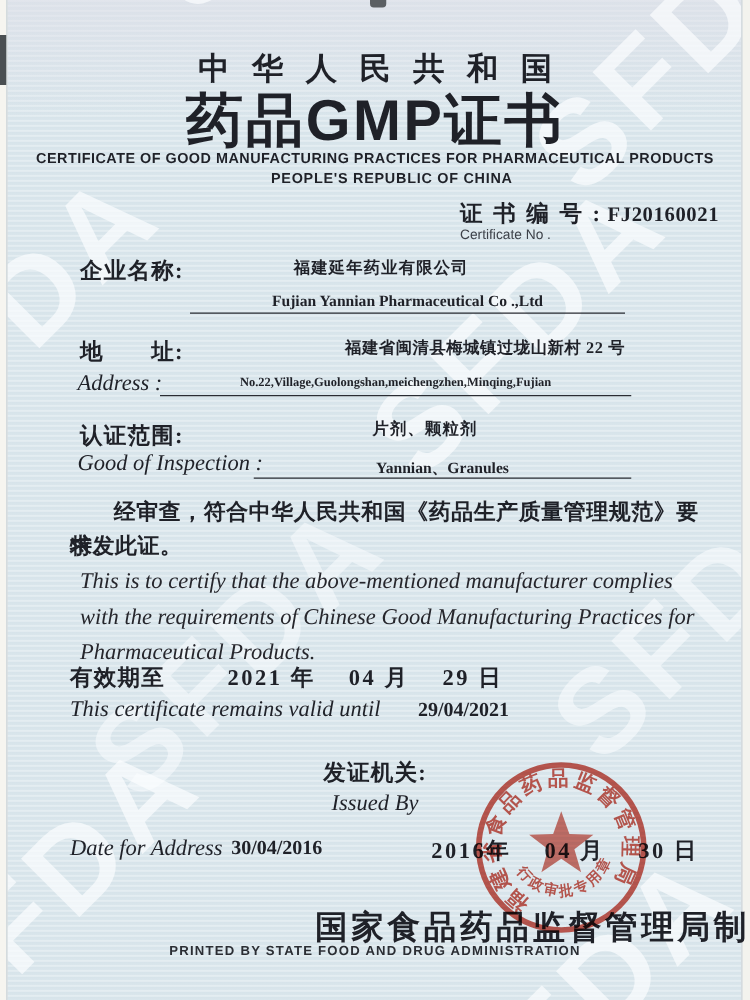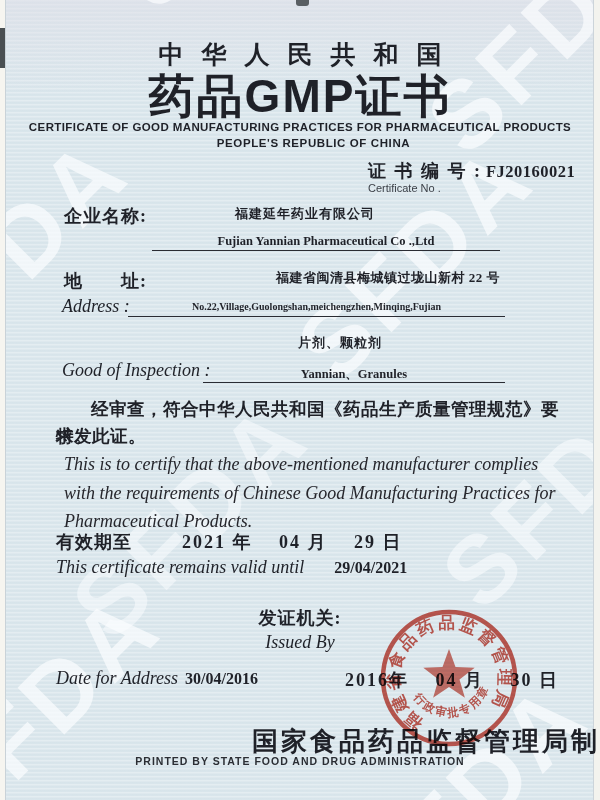--- a/index.html
+++ b/index.html
@@ -67,20 +67,21 @@
   <div class="abs zh-value" style="left:150px; top:205px; width:310px; text-align:center;">福建延年药业有限公司</div>
   <div class="abs en-value" style="left:152px; top:234px; width:348px; text-align:center;">Fujian Yannian Pharmaceutical Co .,Ltd</div>
   <div class="abs uline" style="left:152px; top:250px; width:348px;"></div>
 
   <div class="abs zh-label" style="left:64px; top:269px;">地　　址:</div>
   <div class="abs zh-value" style="left:170px; top:269px; width:330px; text-align:right; letter-spacing:.5px;">福建省闽清县梅城镇过垅山新村 22 号</div>
   <div class="abs en-label" style="left:62px; top:296px;">Address :</div>
   <div class="abs en-value" style="left:128px; top:301px; width:377px; text-align:center; font-size:10px;">No.22,Village,Guolongshan,meichengzhen,Minqing,Fujian</div>
   <div class="abs uline" style="left:128px; top:316px; width:377px;"></div>
 
+  <div class="abs zh-label" style="left:64px; top:336px;">认证范围:</div>
   <div class="abs zh-value" style="left:230px; top:334px; width:220px; text-align:center;">片剂、颗粒剂</div>
   <div class="abs en-label" style="left:62px; top:360px;">Good of Inspection :</div>
   <div class="abs en-value" style="left:203px; top:366px; width:302px; text-align:center;">Yannian、Granules</div>
   <div class="abs uline" style="left:203px; top:382px; width:302px;"></div>
 
   <div class="abs" style="left:56px; top:396px; width:505px; font-size:17.5px; font-weight:600; line-height:27px; text-indent:2em; letter-spacing:.5px;">经审查，符合中华人民共和国《药品生产质量管理规范》要求。</div>
   <div class="abs" style="left:56px; top:424px; font-size:17.5px; font-weight:600; letter-spacing:.5px;">特发此证。</div>
   <div class="abs" style="left:64px; top:450px; width:498px; font-style:italic; font-size:18px; line-height:28.5px; color:#26262c;">This is to certify that the above-mentioned manufacturer complies with the requirements of Chinese Good Manufacturing Practices for Pharmaceutical Products.</div>
 
   <div class="abs" style="left:56px; top:530px;">

